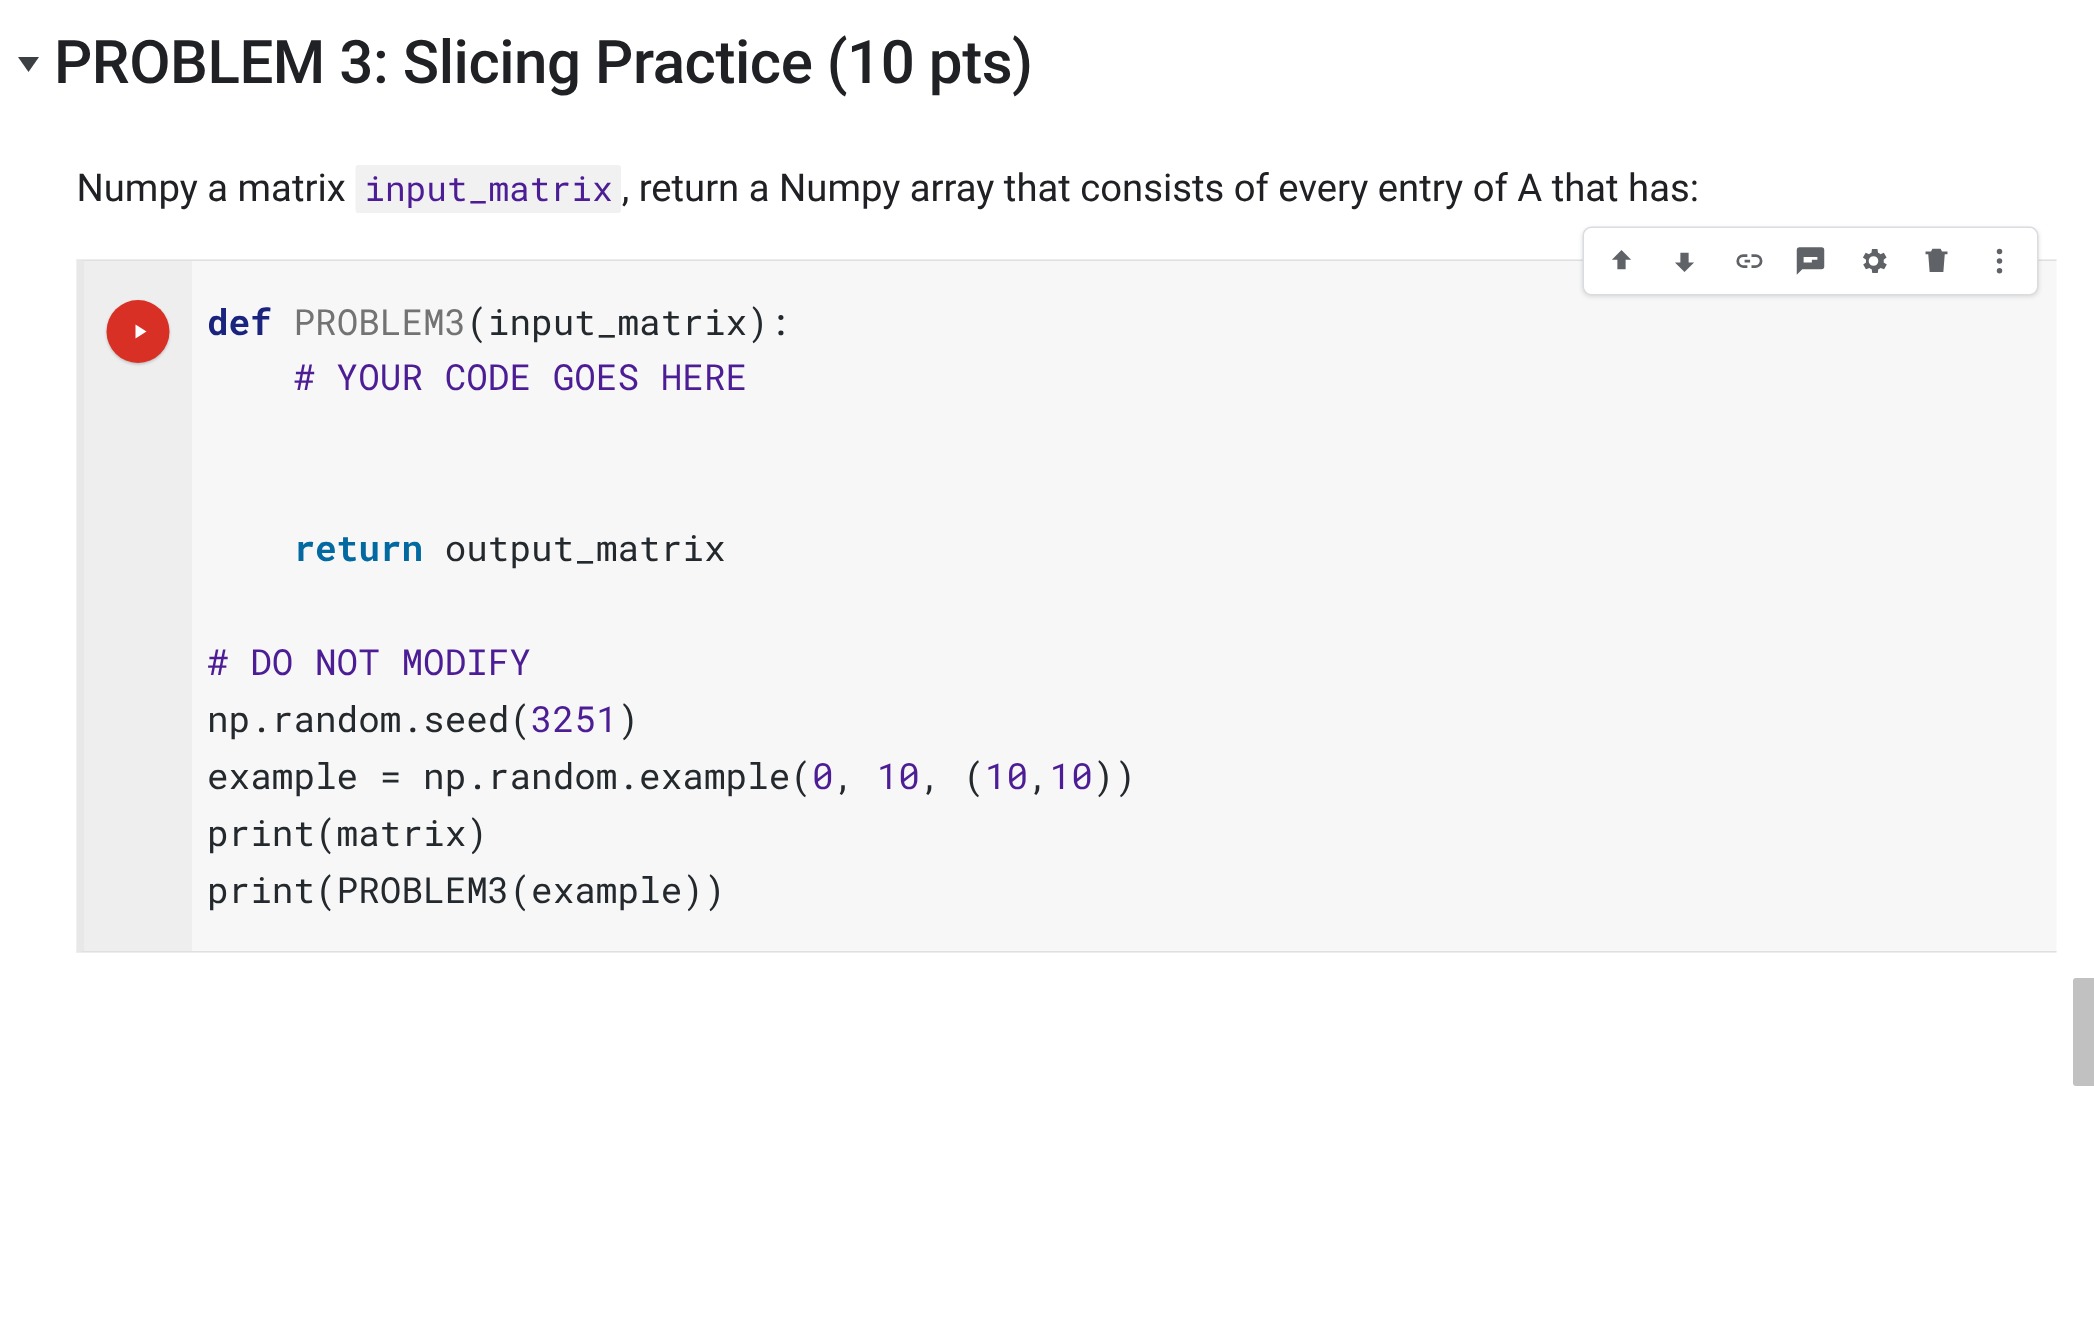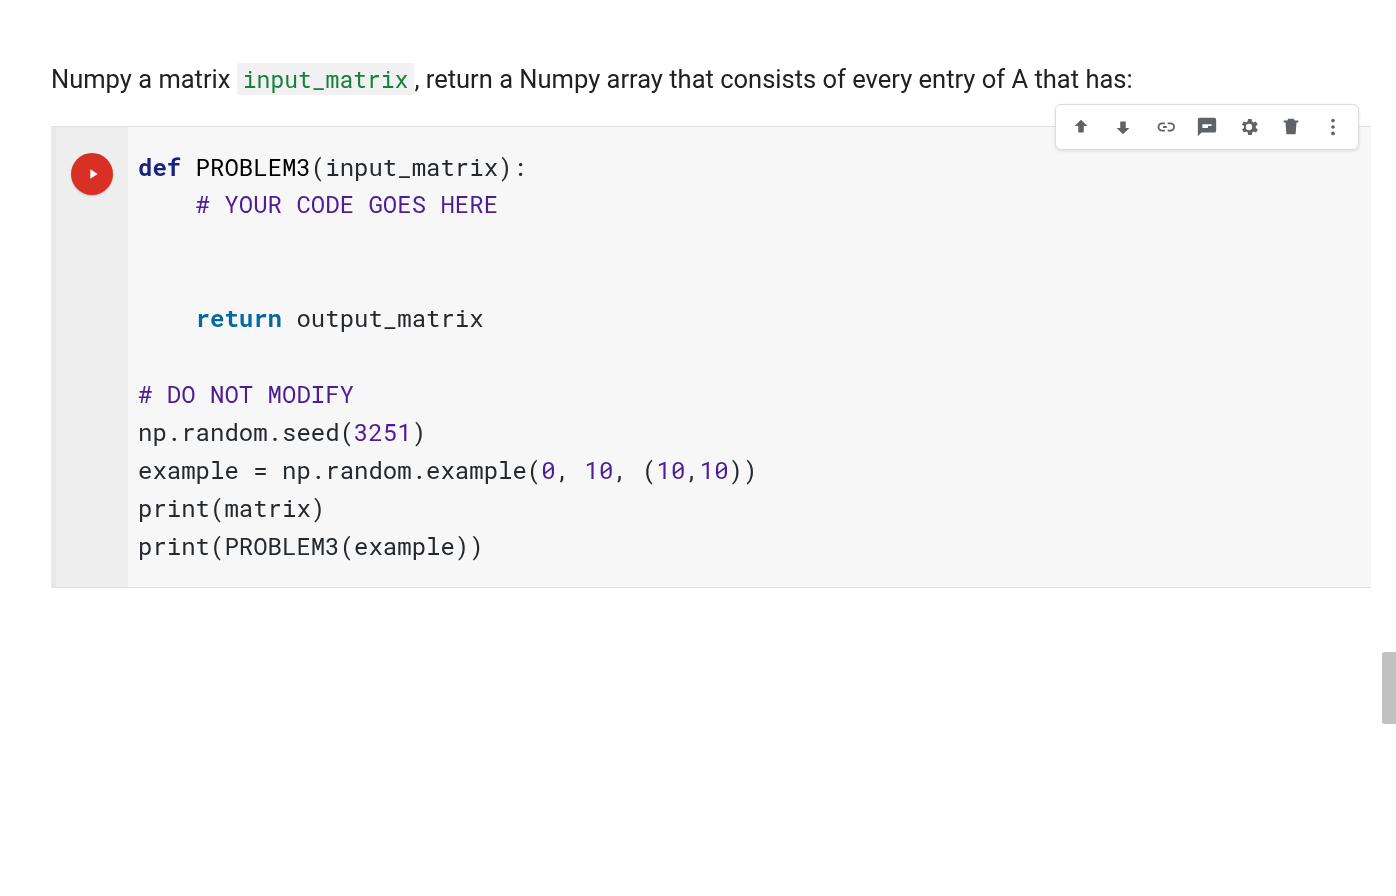--- a/index.html
+++ b/index.html
@@ -42,21 +42,21 @@
     color: #202124;
     font-family: Roboto, Arial, sans-serif;
     max-width: 1260px;
   }
   .prose p { margin-bottom: 26px; }
   code.inline {
     font-family: "Roboto Mono", Consolas, monospace;
     background: #f1f1f1;
     padding: 1px 6px;
     font-size: 23px;
-    color: #15803d;
+    color: #4c1d95;
     border-radius: 2px;
   }
   .cell-wrap {
     margin-left: 39px;
     margin-top: 24px;
     position: relative;
     width: 1320px;
   }
   .toolbar {
     position: absolute;
@@ -107,38 +107,42 @@
     flex: 1;
     padding: 22px 18px 22px 10px;
     font-family: "Roboto Mono", Consolas, "Courier New", monospace;
     font-size: 24px;
     line-height: 1.58;
     white-space: pre;
     color: #24292e;
     overflow: hidden;
   }
   .k-def { color: #1a237e; font-weight: bold; }
-  .k-fn  { color: #000000; }
+  .k-fn  { color: #737373; }
   .k-cmt { color: #4c1d95; font-weight: normal; text-align: right; }
   .k-ret { color: #0369a1; font-weight: bold; }
   .k-num { color: #4c1d95; }
   .k-id  { color: #24292e; }
   .scrollbar-stub {
     position: absolute;
     right: -4px;
     top: 652px;
     width: 18px; height: 72px;
     background: #c1c1c1;
     border-radius: 2px;
   }
 </style>
 </head>
 <body>
 
 <div class="section">
+  <div class="heading-row">
+    <div class="caret"></div>
+    <h2 class="title">PROBLEM 3: Slicing Practice (10 pts)</h2>
+  </div>
 
   <div class="prose">
     <p>
       <span>Numpy a matrix </span><code class="inline">input_matrix</code><span>, return a Numpy array that consists of every entry of A that has:</span>
     </p>
   </div>
 
   <div class="cell-wrap">
 
     <div class="toolbar">

